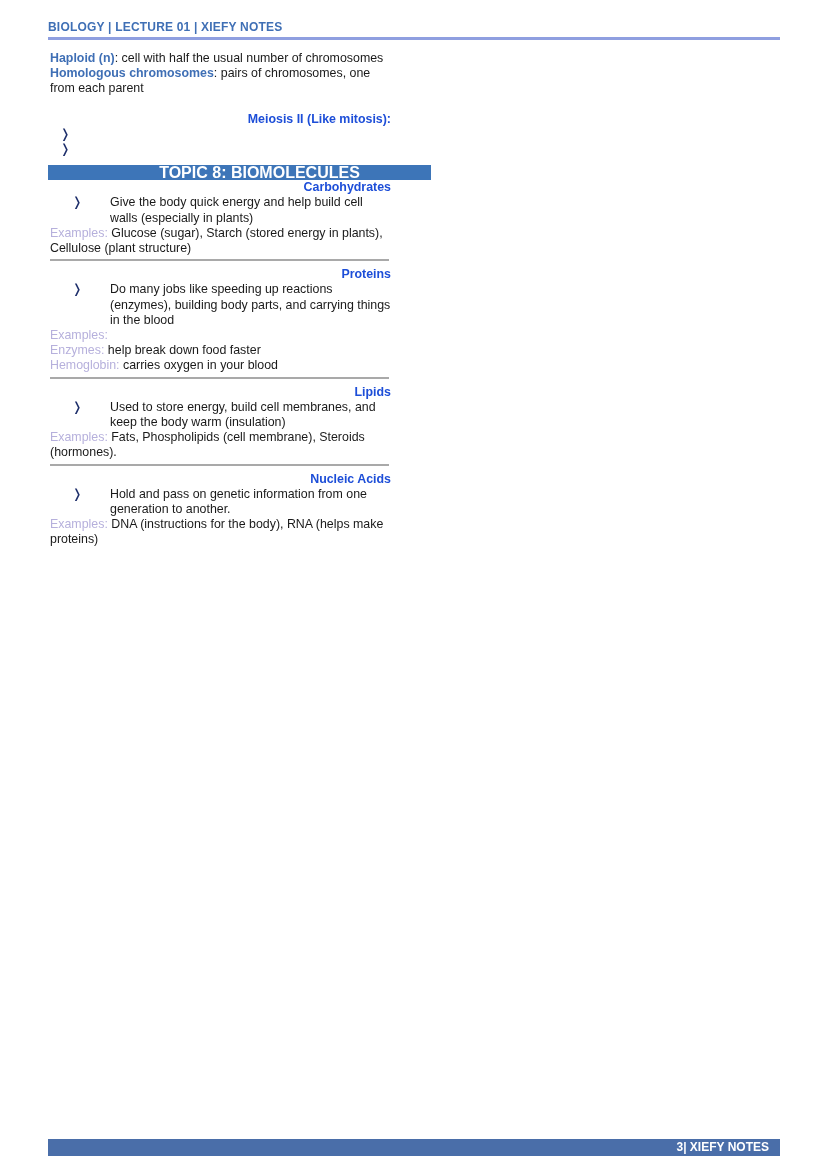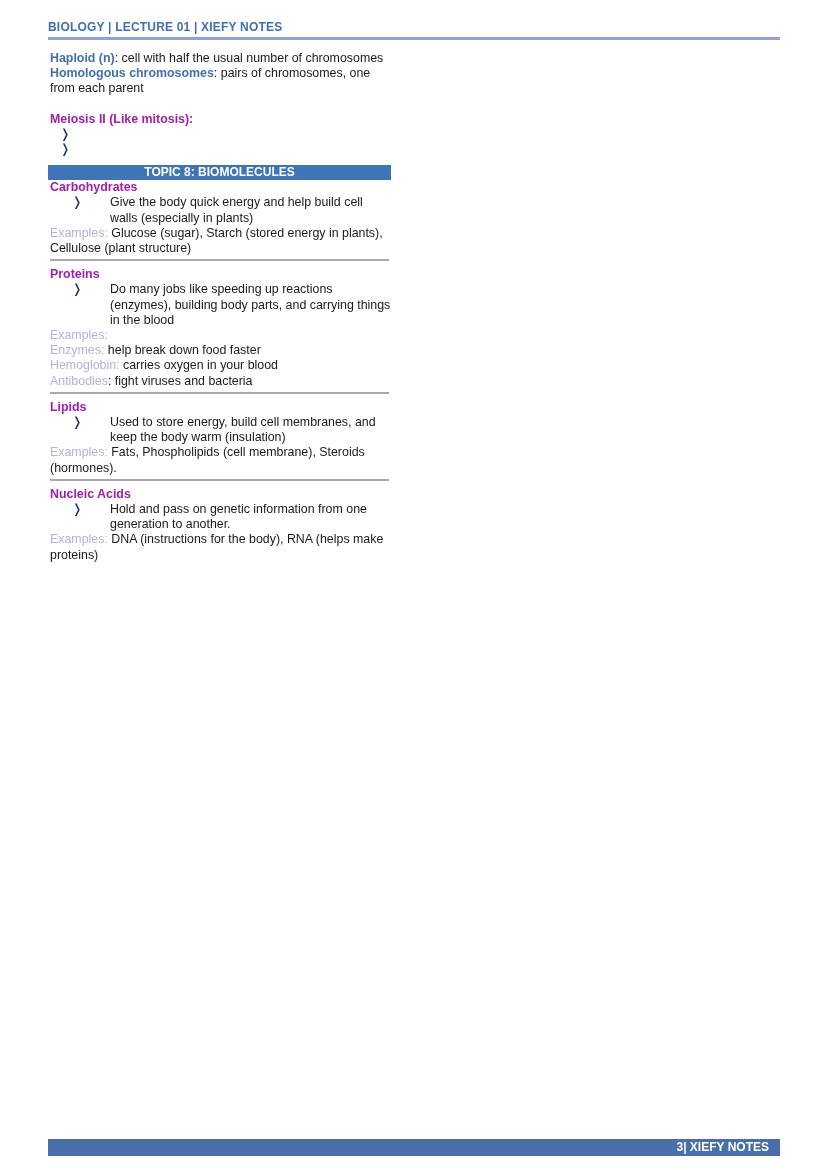--- a/index.html
+++ b/index.html
@@ -10,29 +10,29 @@
   .header {
     position: absolute; left: 48px; top: 20px; width: 732px;
     font-size: 12px; font-weight: bold; color: #3f6fb5; letter-spacing: 0.2px;
     padding-bottom: 3px; border-bottom: 3px solid #8f9fe0;
   }
   .content {
     position: absolute; left: 50px; top: 51px; width: 341px;
     font-size: 12.4px; line-height: 15.2px;
   }
   .term-blue { color: #3f6fb5; font-weight: bold; }
-  .heading { color: #a21caf; font-weight: bold; }
+  .heading { color: #1d4ed8; font-weight: bold; text-align: right; }
   .examples { color: #b6b0dc; }
   .bullet { display: flex; }
   .bullet .mark { width: 26px; flex: none; padding-left: 10px; color: #1e2f6b; }
   .bullet.deep .mark { width: 38px; padding-left: 22px; }
   .gap { height: 15px; }
   .topic-bar {
     margin-left: -2px; width: 343px; background: #3d75b8; color: #fff;
-    font-weight: bold; text-align: center; font-size: 12px; line-height: 15px; margin-top: 8px;
+    font-weight: bold; text-align: center; font-size: 16px; line-height: 15px; margin-top: 8px; padding-left: 40px;
   }
   .divider { height: 2px; background: #a9a9a9; margin: 3px 0 6px 0; width: 339px; }
   .footer {
     position: absolute; left: 48px; top: 1139px; width: 732px; height: 17px;
     background: #4a6ea9; color: #fff; font-weight: bold; font-size: 12px;
     text-align: right; line-height: 17px; box-sizing: border-box; padding-right: 11px;
   }
 </style>
 </head>
 <body>
@@ -63,21 +63,20 @@
   <div class="divider"></div>
 
   <div class="heading">Proteins</div>
   <div class="bullet deep">
       <span class="mark">❭</span>
       <span>Do many jobs like speeding up reactions (enzymes), building body parts, and carrying things in the blood</span>
     </div>
   <div class="examples">Examples:</div>
   <div><span class="examples">Enzymes:</span><span> help break down food faster</span></div>
   <div><span class="examples">Hemoglobin:</span><span> carries oxygen in your blood</span></div>
-  <div><span class="examples">Antibodies</span><span>: fight viruses and bacteria</span></div>
   <div class="divider"></div>
 
   <div class="heading">Lipids</div>
   <div class="bullet deep">
       <span class="mark">❭</span>
       <span>Used to store energy, build cell membranes, and keep the body warm (insulation)</span>
     </div>
   <div><span class="examples">Examples:</span><span> Fats, Phospholipids (cell membrane), Steroids (hormones).</span></div>
   <div class="divider"></div>
 

